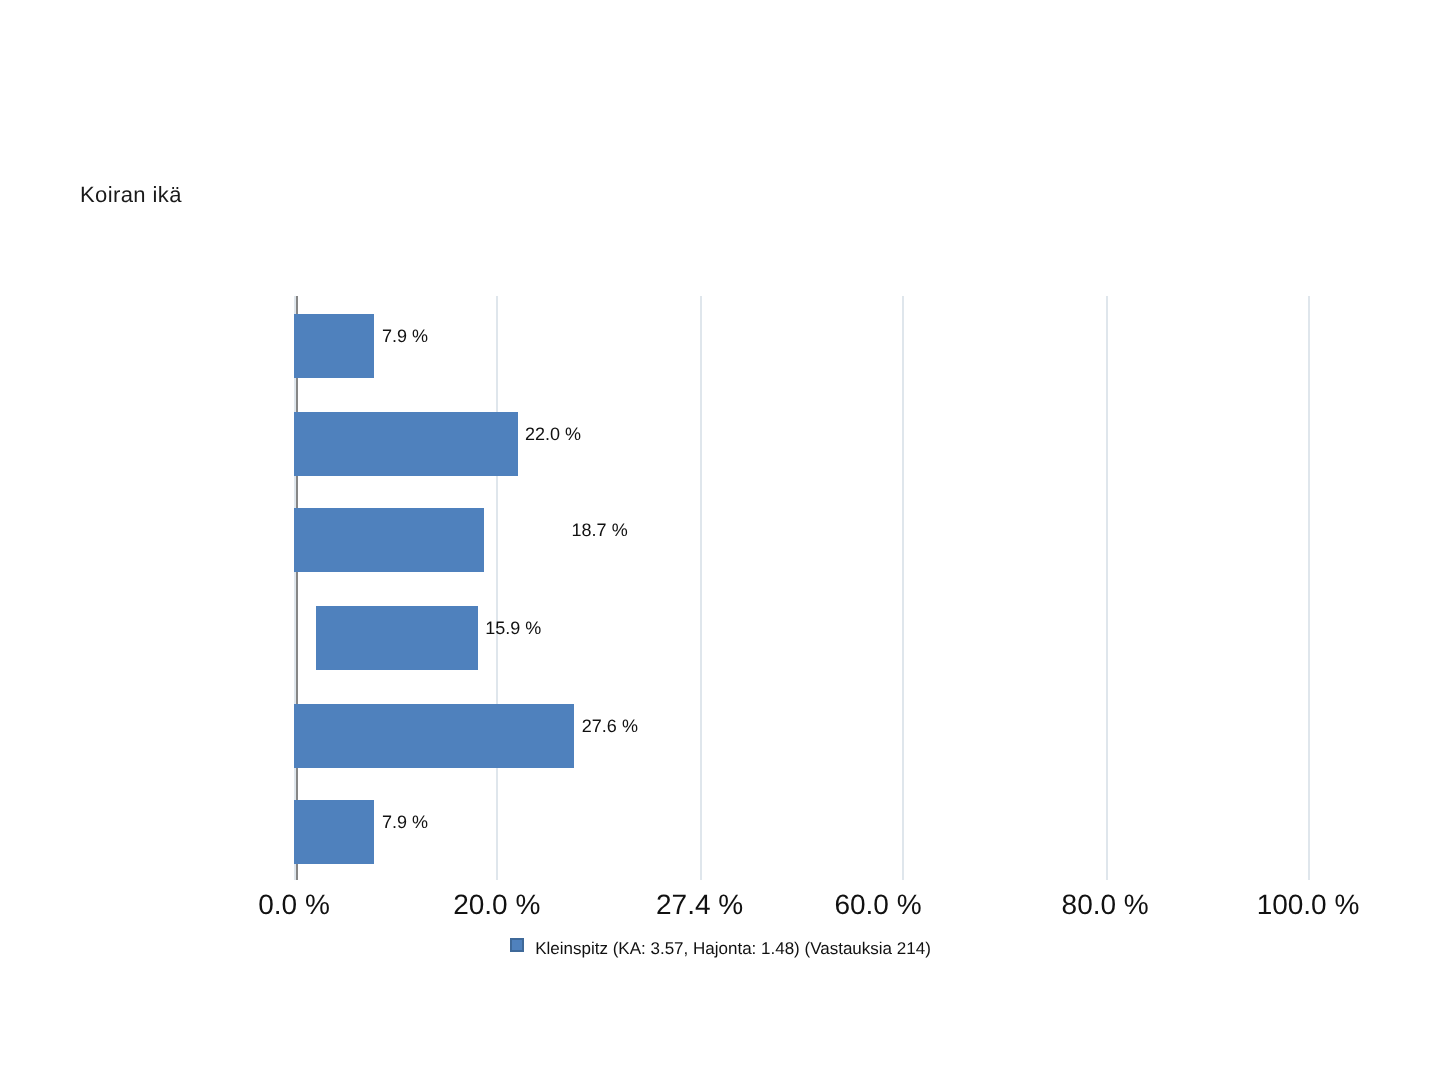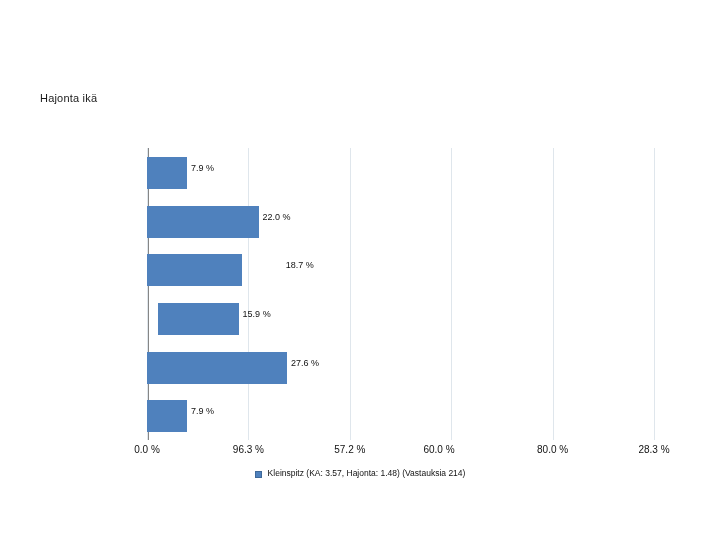--- a/index.html
+++ b/index.html
@@ -84,56 +84,56 @@
     position: absolute;
     left: 147px;
     top: 444px;
     width: 507px;
     height: 18px;
   }
   .x-tick {
     position: absolute;
     top: 0;
     transform: translateX(-50%);
-    font-size: 10px;
+    font-size: 14px;
     color: #111111;
     white-space: nowrap;
   }
 
   
   #legend {
     position: absolute;
     left: 0;
     top: 468px;
     width: 720px;
     text-align: center;
     font-size: 8.5px;
     color: #111111;
   }
   #legend-inner {
     display: inline-flex;
-    align-items: flex-end;
+    align-items: flex-start;
     gap: 6px;
   }
   #legend-swatch {
     display: inline-block;
     width: 7px;
     height: 7px;
     background: #4f81bd;
     border: 1px solid #3f6999;
     box-sizing: border-box;
   }
   #legend-label { white-space: nowrap; }
 </style>
 </head>
 <body>
 
 <div id="chart-root">
 
-  <div id="chart-title">Hajonta ikä</div>
+  <div id="chart-title">Koiran ikä</div>
 
   <div id="axis-line"></div>
 
   <div id="plot-area">
     <div id="gridlines">
         <div class="gridline" style="left: 0px;"></div>
         <div class="gridline" style="left: 101.4px;"></div>
         <div class="gridline" style="left: 202.8px;"></div>
         <div class="gridline" style="left: 304.2px;"></div>
         <div class="gridline" style="left: 405.6px;"></div>
@@ -162,25 +162,25 @@
         </div>
         <div class="bar-band" style="top: 243.333px; width: 507px;">
           <div class="bar" style="width: 40.053px; background: rgb(79, 129, 189);"></div>
           <div class="bar-value" style="left: 44.053px;">7.9 %</div>
         </div>
       </div>
   </div>
 
   <div id="x-ticks">
       <div class="x-tick" style="left: 0px;">0.0 %</div>
-      <div class="x-tick" style="left: 101.4px;">96.3 %</div>
-      <div class="x-tick" style="left: 202.8px;">57.2 %</div>
+      <div class="x-tick" style="left: 101.4px;">20.0 %</div>
+      <div class="x-tick" style="left: 202.8px;">27.4 %</div>
       <div class="x-tick" style="left: 292px;">60.0 %</div>
       <div class="x-tick" style="left: 405.6px;">80.0 %</div>
-      <div class="x-tick" style="left: 507px;">28.3 %</div>
+      <div class="x-tick" style="left: 507px;">100.0 %</div>
     </div>
 
   <div id="legend">
     <span id="legend-inner">
       <span id="legend-swatch"></span>
       <span id="legend-label">Kleinspitz (KA: 3.57, Hajonta: 1.48) (Vastauksia 214)</span>
     </span>
   </div>
 
 </div>

